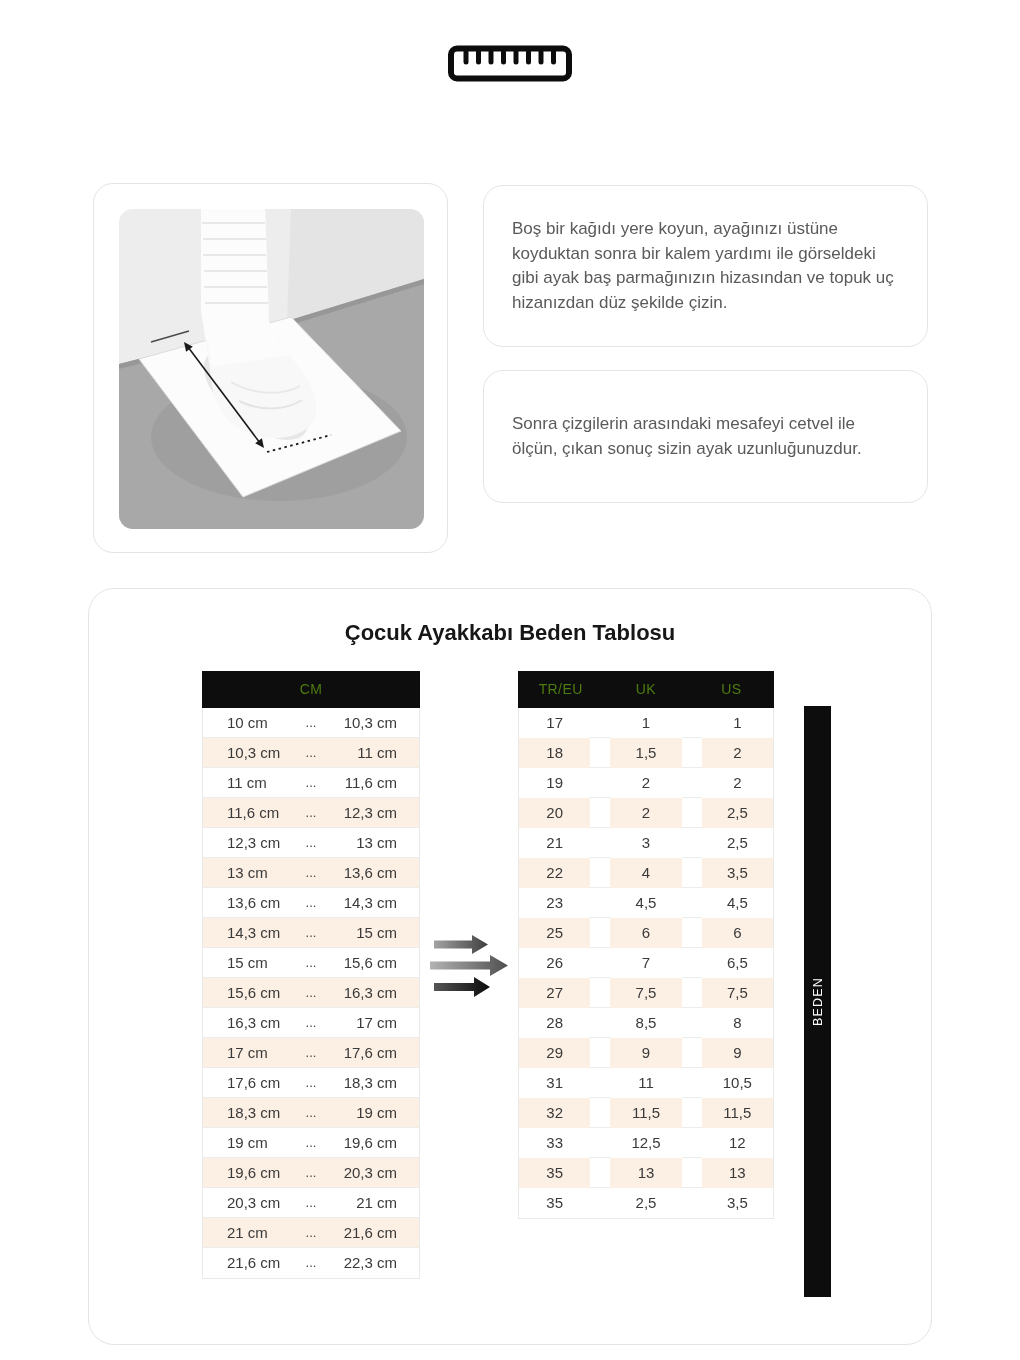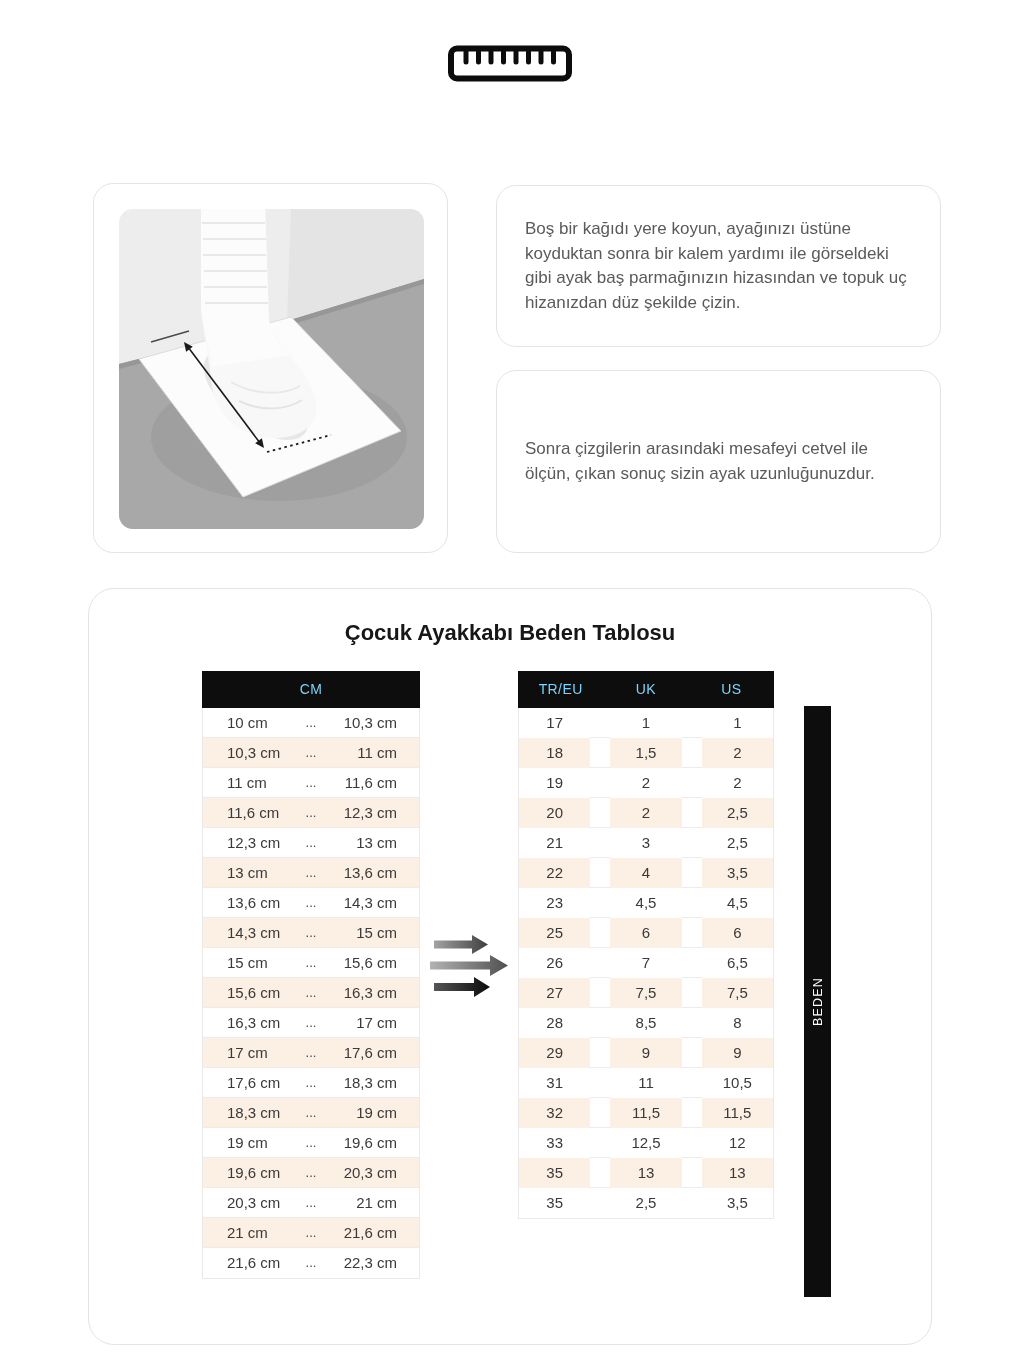--- a/index.html
+++ b/index.html
@@ -12,34 +12,34 @@
   .page { position:absolute; inset:0; }
 
   .ruler-wrap { position:absolute; left:0; right:0; top:44px; display:flex; justify-content:center; }
   .main-title { position:absolute; left:0; right:0; top:118px; text-align:center;
     font-size:23px; font-weight:700; color:#171717; letter-spacing:.2px; }
 
   .card { position:absolute; background:#fff; border:1px solid var(--card-border); border-radius:20px;padding-left:40px; }
   .image-card { left:93px; top:183px; width:355px; height:370px; }
   .image-card svg { position:absolute; left:25px; top:25px; }
 
-  .text-card { left:483px; width:445px; display:flex; align-items:center; padding:0 30px 0 28px;margin-left:13px; }
+  .text-card { left:483px; width:445px; display:flex; align-items:center; padding:0 30px 0 28px; }
   .text-card p { font-size:17px; line-height:24.5px; color:#5a5a5a; }
   .card-1 { top:185px; height:162px; }
-  .card-2 { top:370px; height:183px; }
+  .card-2 { top:370px; height:133px; }
 
   .table-card { left:88px; top:588px; width:844px; height:757px; border-radius:26px; }
   .table-title { position:absolute; left:0; right:0; top:31px; text-align:center;
     font-size:22px; font-weight:700; color:#171717; }
 
   .tbl { position:absolute; top:82px; }
   .cm-table { left:113px; width:218px; }
   .size-table { left:429px; width:256px; }
 
-  .table-header { height:37px; line-height:37px; background:var(--header-bg); color:#7dd3fc;
+  .table-header { height:37px; line-height:37px; background:var(--header-bg); color:#4d7c0f;
     font-size:14px; text-align:center; letter-spacing:.4px; }
   .size-head { display:grid; grid-template-columns:1fr 1fr 1fr; }
 
   .tbl-body { border:1px solid #e9e9e9; border-top:none; background:#fff; }
 
   .cm-row { display:grid; grid-template-columns:1fr 36px 1fr; height:30px; line-height:30px;
     border-bottom:1px solid #ececec; font-size:15px; color:#3a3a3a; background:#fff; }
   .cm-row:last-child { border-bottom:none; }
   .cm-row:nth-child(even) { background:var(--row-alt); }
   .c-min { text-align:left; padding-left:24px; }

